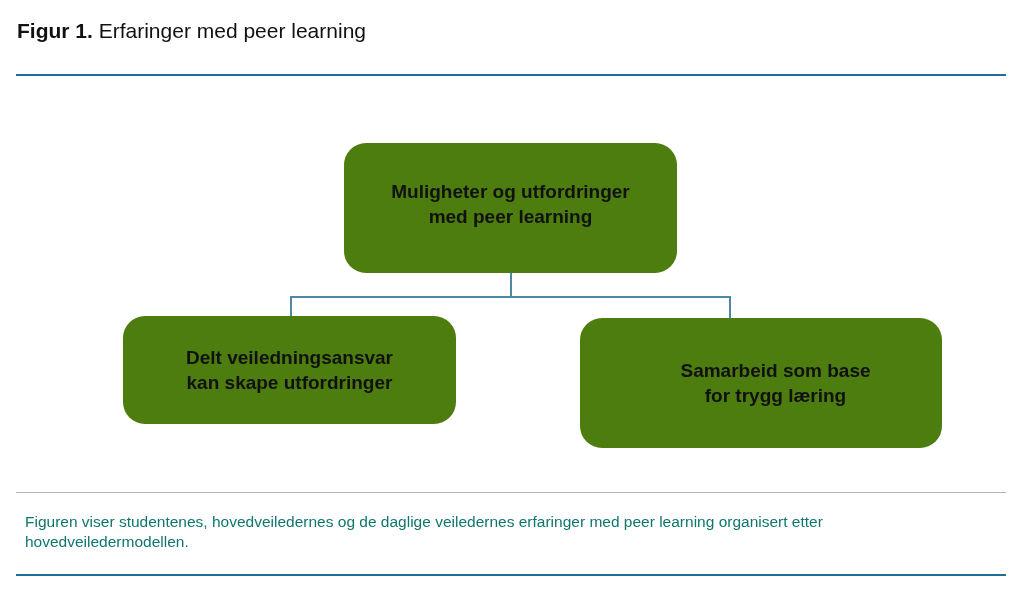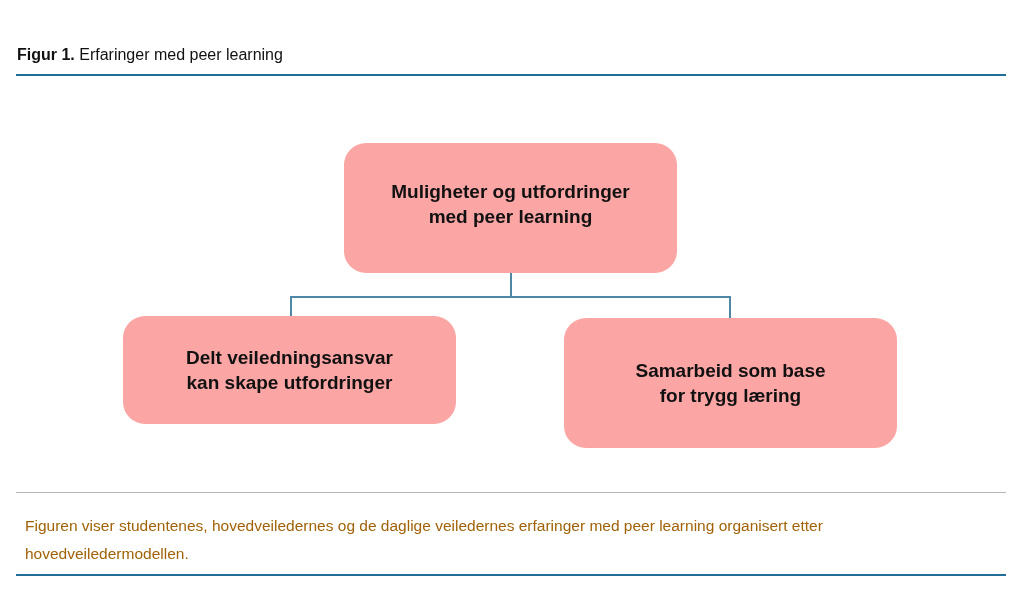--- a/index.html
+++ b/index.html
@@ -1,36 +1,36 @@
 <!DOCTYPE html>
 <html><head>
 <meta charset="utf-8">
 <style>
   html, body { margin: 0; padding: 0; background: #ffffff; }
   body { width: 1024px; height: 593px; position: relative; overflow: hidden;
          font-family: "Liberation Sans", "DejaVu Sans", sans-serif; color: #111; }
-  .title { position: absolute; left: 17px; top: 40px; font-size: 16px; line-height: 30px; white-space: nowrap; }
+  .title { position: absolute; left: 17px; top: 16px; font-size: 21px; line-height: 30px; white-space: nowrap; }
   .title .num { font-weight: bold; }
   .rule-top { position: absolute; left: 16px; width: 990px; top: 74px; height: 2px; background: #1f6e9a; }
   .rule-mid { position: absolute; left: 16px; width: 990px; top: 492px; height: 1px; background: #b5b5b5; }
   .rule-bot { position: absolute; left: 16px; width: 990px; top: 574px; height: 2px; background: #1f6e9a; }
-  .node { position: absolute; background: #fca5a5; border-radius: 22px; display: flex;
+  .node { position: absolute; background: #4d7c0f; border-radius: 22px; display: flex;
           align-items: center; justify-content: center; text-align: center;
           font-weight: bold; font-size: 19px; line-height: 25px; color: #111; }
   .node span { display: block; white-space: pre-line; }
   .n-root { left: 344px; top: 143px; width: 333px; height: 130px; }
   .n-root span { margin-top: -8px; }
   .n-left { left: 123px; top: 316px; width: 333px; height: 108px; }
-  .n-right { left: 564px; top: 318px; width: 333px; height: 130px; }
+  .n-right { left: 580px; top: 318px; width: 333px; height: 130px; padding-left: 29px; }
   .conn { position: absolute; background: #4f88a6; }
   .c-root { left: 510px; top: 269px; width: 2px; height: 29px; }
   .c-h { left: 290px; top: 296px; width: 441px; height: 2px; }
   .c-left { left: 290px; top: 296px; width: 2px; height: 25px; }
   .c-right { left: 729px; top: 296px; width: 2px; height: 25px; }
-  .caption { position: absolute; left: 25px; top: 512px; width: 960px; font-size: 15.5px; line-height: 28px; color: #a16207; }
+  .caption { position: absolute; left: 25px; top: 512px; width: 960px; font-size: 15.5px; line-height: 20px; color: #0f766e; }
 </style>
 </head>
 <body>
 
 <div class="title">
   <span class="num">Figur 1.</span>
   <span>Erfaringer med peer learning</span>
 </div>
 <div class="rule-top"></div>
 

